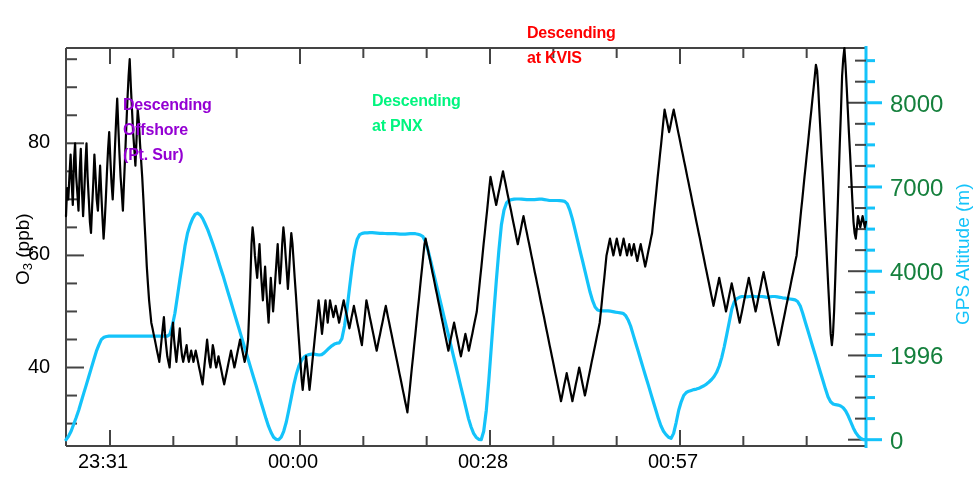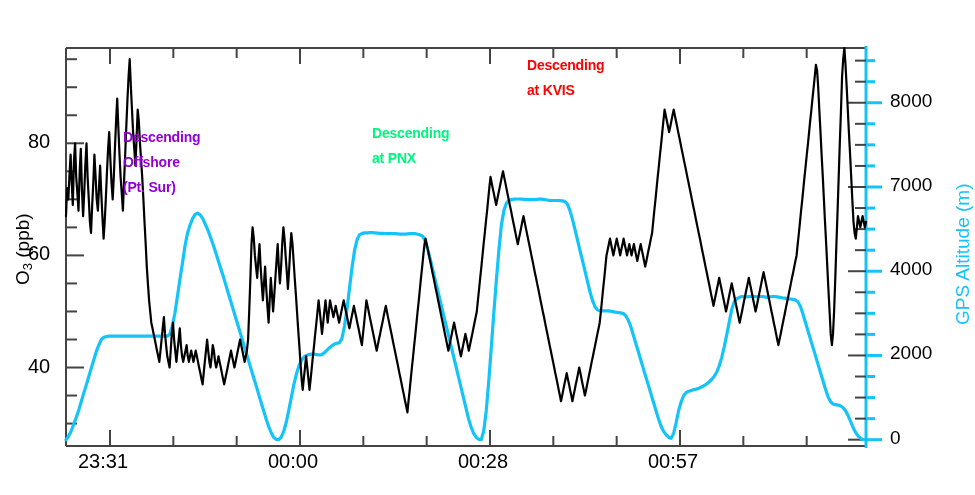--- a/index.html
+++ b/index.html
@@ -1,31 +1,31 @@
 <!DOCTYPE html>
 <html><head>
 <meta charset="utf-8">
 <style>
   html,body{margin:0;padding:0;background:#ffffff;}
   body{width:975px;height:495px;overflow:hidden;
        font-family:"Liberation Sans","DejaVu Sans",sans-serif;}
   #stage{position:relative;width:975px;height:495px;}
   svg.plot{position:absolute;left:0;top:0;width:975px;height:495px;}
 
-  .anno{position:absolute;font-weight:bold;font-size:14px;line-height:25px;
-        letter-spacing:-0.2px;white-space:pre;margin-top:33px;}
+  .anno{position:absolute;font-weight:bold;font-size:16px;line-height:25px;
+        letter-spacing:-0.2px;white-space:pre;}
   .anno-purple{color:#9400D3;}
   .anno-blue{color:#64B5F0;}
   .anno-green{color:#00F57F;}
   .anno-red{color:#FE0000;}
 
   .axlabel{position:absolute;font-size:19px;color:#000;white-space:nowrap;}
   .axlabel-right{color:#14C3FA;}
   .tickl{position:absolute;font-size:20px;color:#000;white-space:nowrap;}
-  .tickr{position:absolute;font-size:19px;color:#000000;white-space:nowrap;}
+  .tickr{position:absolute;font-size:24px;color:#15803d;white-space:nowrap;}
   .rot{transform:rotate(-90deg);transform-origin:left top;}
   .sub{font-size:13px;vertical-align:-3px;}
 </style>
 </head>
 <body>
 
 <div id="stage">
 
   <svg class="plot" viewBox="0 0 975 495" preserveAspectRatio="none">
 
@@ -144,18 +144,18 @@
       <div class="tickl" style="left: 458px; top: 450px;">00:28</div>
       <div class="tickl" style="left: 648px; top: 450px;">00:57</div>
     </div>
   <div id="ytick-labels">
       <div class="tickl" style="left: 28px; top: 354.521px;">40</div>
       <div class="tickl" style="left: 28px; top: 242.408px;">60</div>
       <div class="tickl" style="left: 28px; top: 130.296px;">80</div>
     </div>
   <div id="y2tick-labels">
       <div class="tickr" style="left: 890px; top: 426.683px;">0</div>
-      <div class="tickr" style="left: 890px; top: 342.45px;">2000</div>
+      <div class="tickr" style="left: 890px; top: 342.45px;">1996</div>
       <div class="tickr" style="left: 890px; top: 258.217px;">4000</div>
       <div class="tickr" style="left: 890px; top: 173.984px;">7000</div>
       <div class="tickr" style="left: 890px; top: 89.7513px;">8000</div>
     </div>
 </div>
 
 </body></html>

